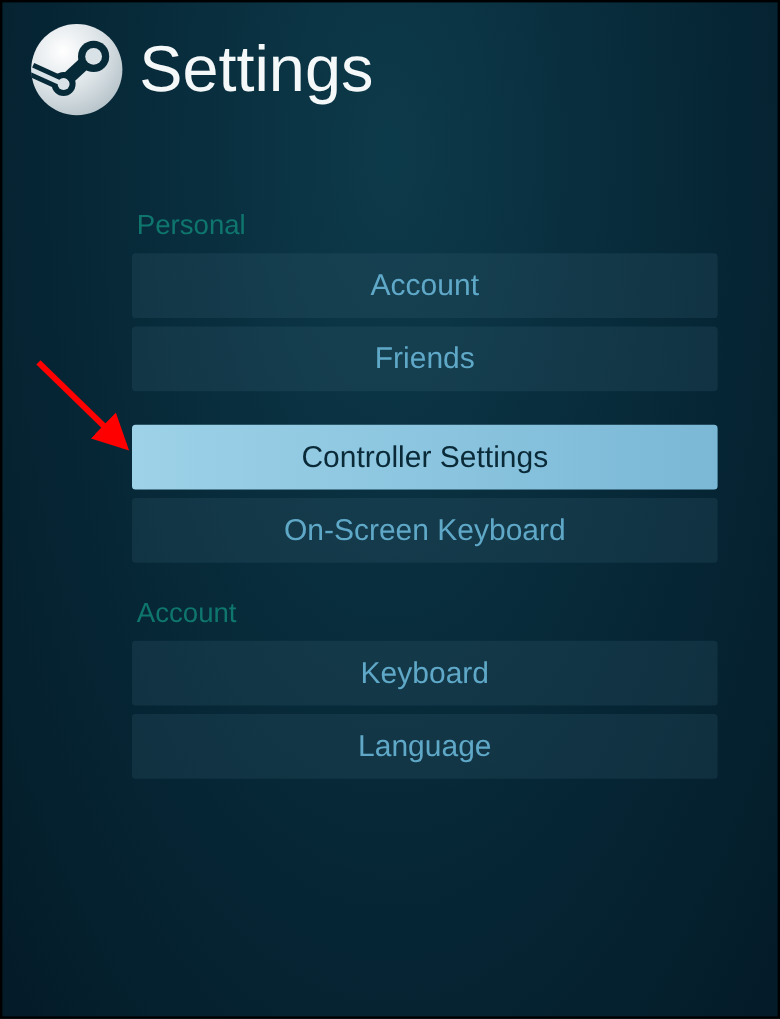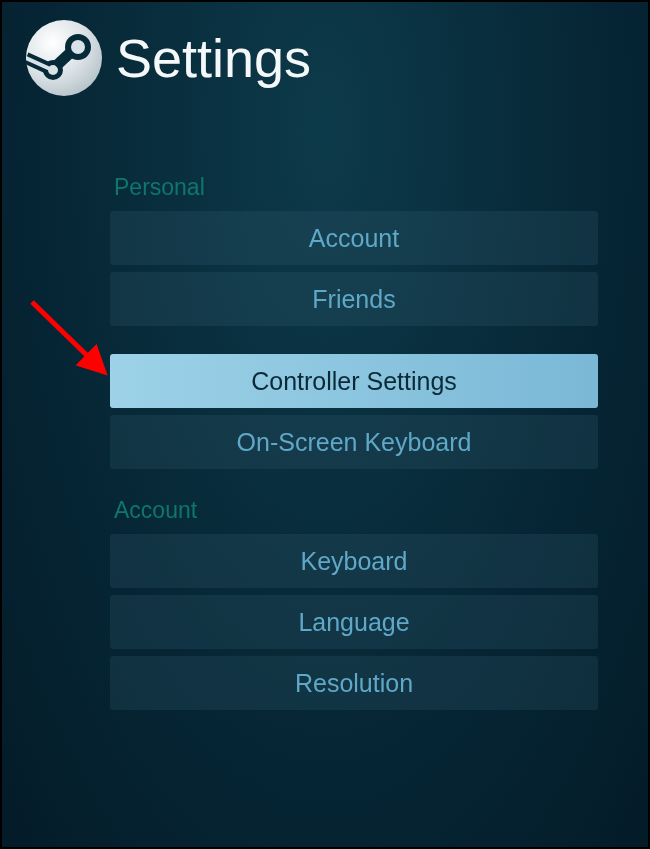--- a/index.html
+++ b/index.html
@@ -128,23 +128,20 @@
   </div>
 
   <div class="section">
     <div class="section-heading">Account</div>
     <div class="item item-normal">
       <span>Keyboard</span>
     </div>
     <div class="item item-normal">
       <span>Language</span>
     </div>
-    <div class="item item-normal">
-      <span>Resolution</span>
-    </div>
   </div>
 
 </div>
 
 <svg class="arrow" viewBox="0 0 100 100">
   <defs>
     <marker id="ah" markerWidth="6" markerHeight="6" refX="5" refY="3" orient="auto">
       <path d="M0,0 L6,3 L0,6 Z" fill="#ff0000"></path>
     </marker>
   </defs>

